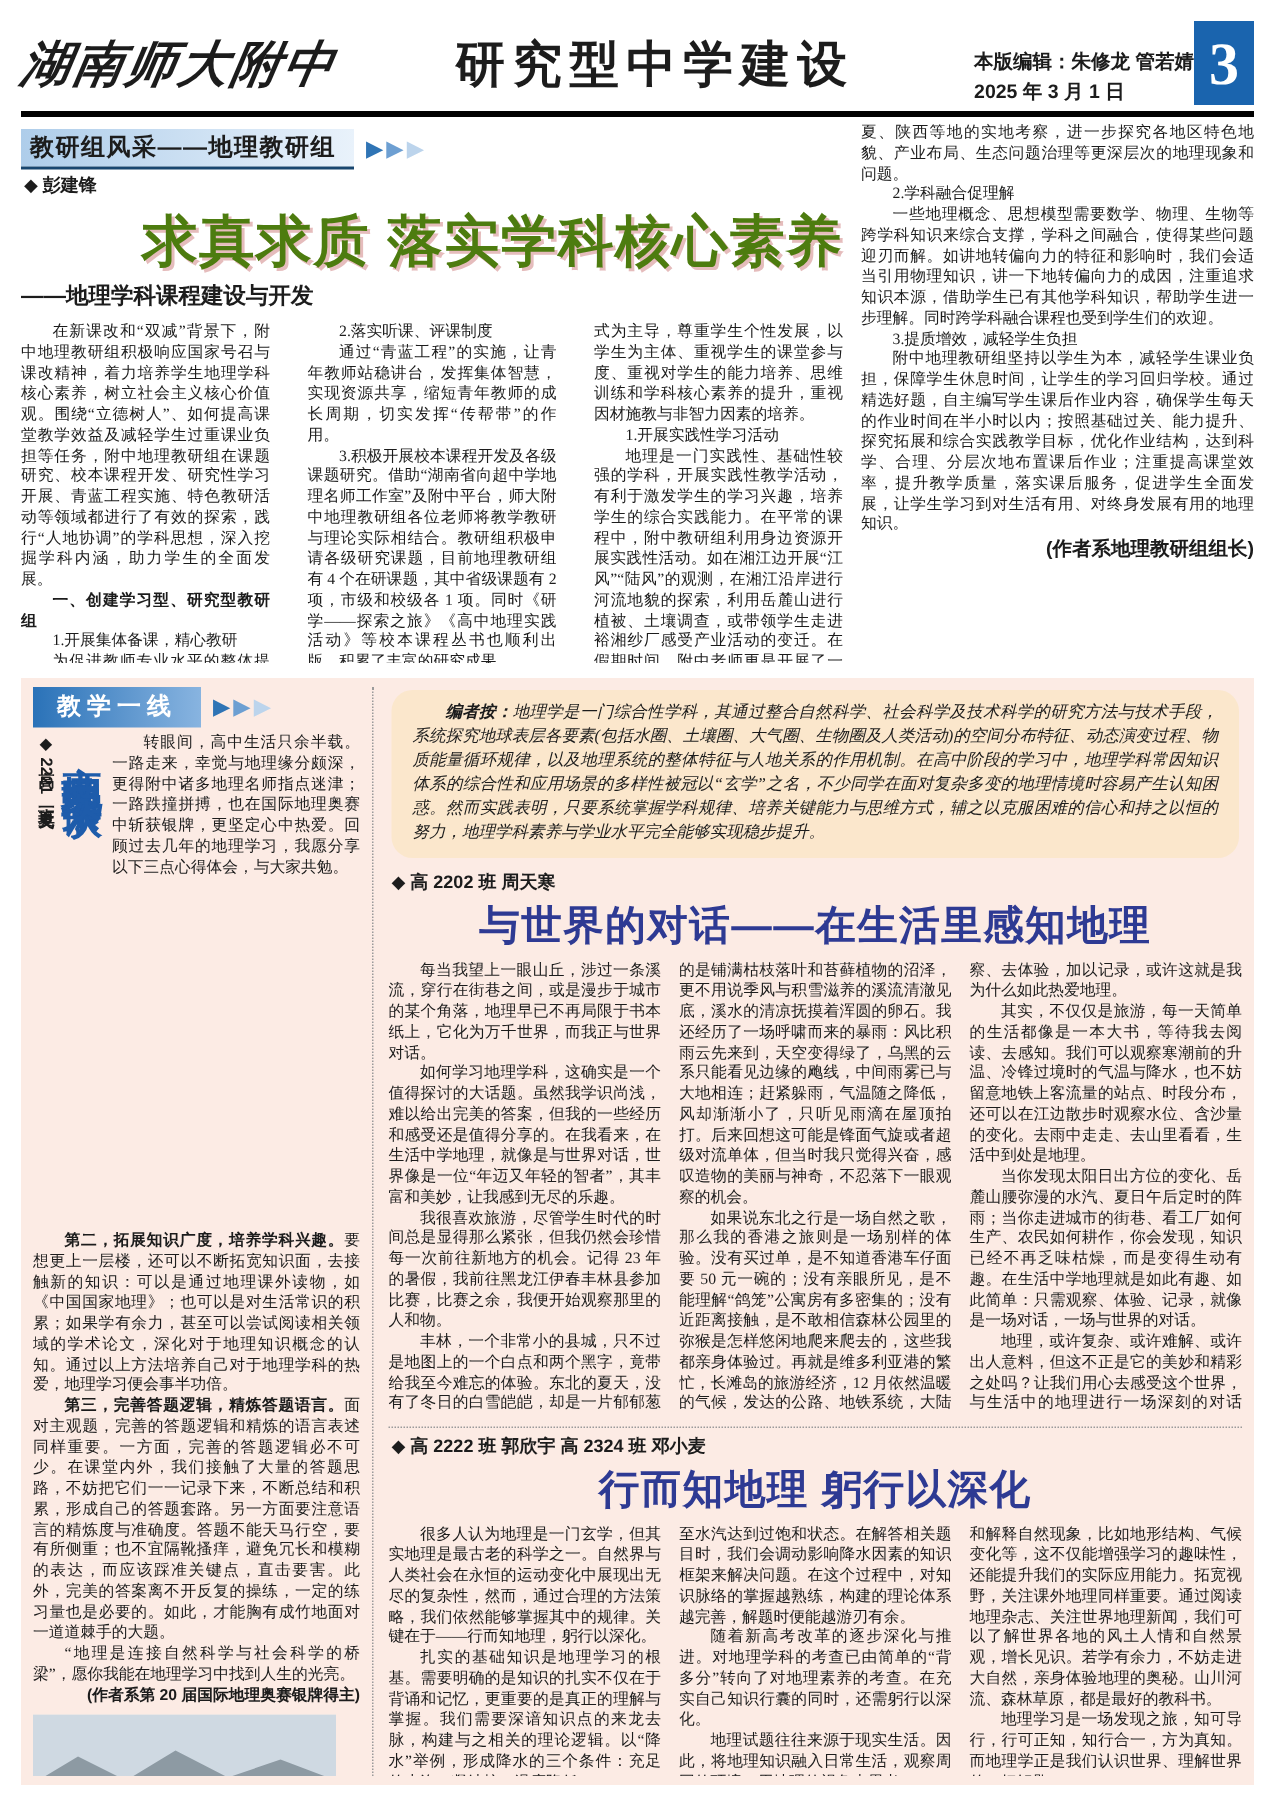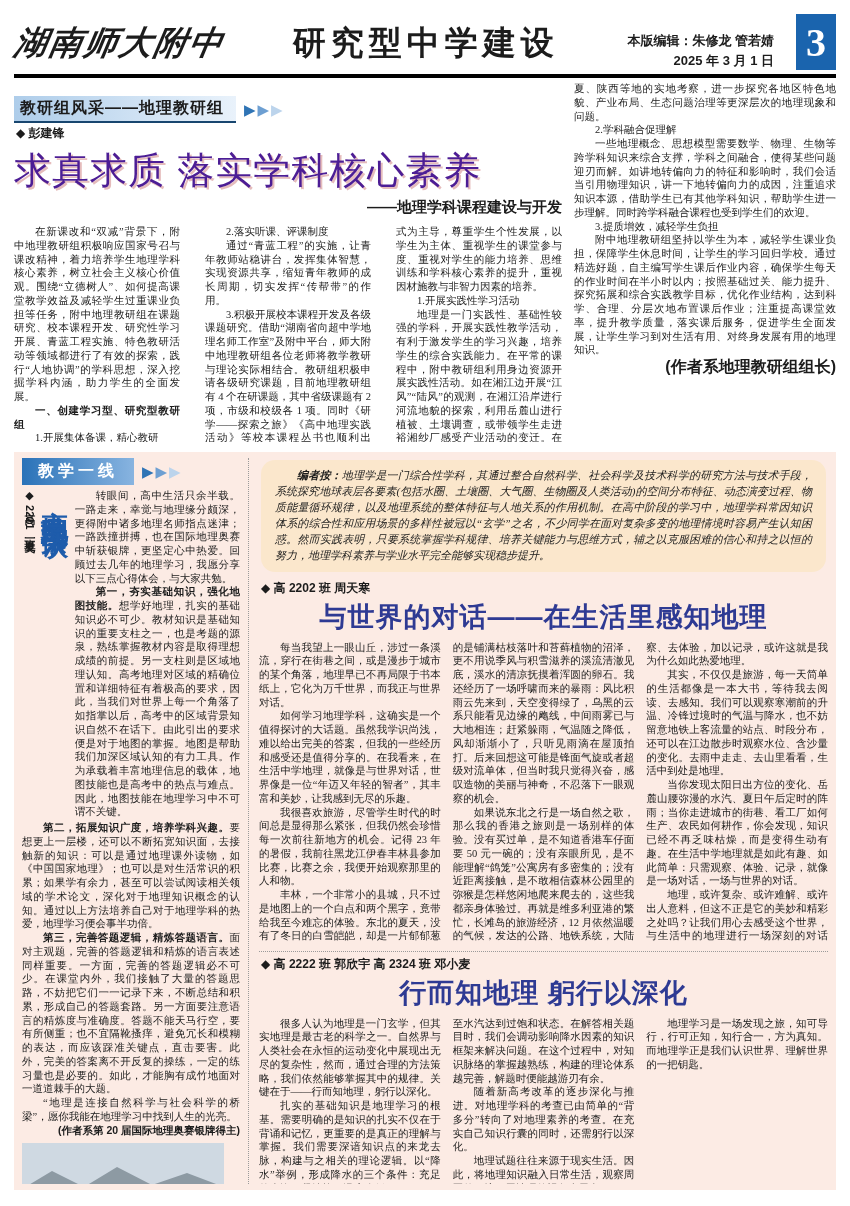--- a/index.html
+++ b/index.html
@@ -6,57 +6,57 @@
   body{width:850px;height:1206px;overflow:hidden;
        font-family:"Liberation Serif","DejaVu Serif",serif;color:#1c1c1c;}
   .page{padding:8px 14px 0 14px;box-sizing:border-box;width:850px;height:1206px;overflow:hidden;}
 
   
   .mast{display:flex;align-items:flex-end;height:62px;}
   .paper-name{font-family:"DejaVu Serif","Liberation Serif",serif;font-style:italic;font-weight:bold;
               font-size:33px;transform:skew(-10deg,0deg);letter-spacing:2px;white-space:nowrap;padding-bottom:4px;}
   .mast-mid{flex:1;text-align:center;font-family:"Liberation Sans","DejaVu Sans",sans-serif;
             font-weight:900;font-size:33px;letter-spacing:5px;padding-bottom:4px;white-space:nowrap;}
-  .mast-right{text-align:right;font-family:"Liberation Sans","DejaVu Sans",sans-serif;
-              font-size:13px;font-weight:bold;line-height:1.5;white-space:nowrap;padding-right:22px;}
+  .mast-right{text-align:left;font-family:"Liberation Sans","DejaVu Sans",sans-serif;
+              font-size:13px;font-weight:bold;line-height:1.5;white-space:nowrap;padding-right:0;}
   .page-num{width:40px;height:56px;background:#1a64ae;color:#fff;display:flex;align-items:center;
             justify-content:center;font-family:"Liberation Serif",serif;font-size:40px;font-weight:bold;}
   .mast-rule{border-bottom:4px solid #000;margin-top:4px;}
 
   
-  .banner-row{display:flex;align-items:center;margin:16px 0 2px 0;}
+  .banner-row{display:flex;align-items:center;margin:6px 0 2px 0;}
   .banner1{background:linear-gradient(90deg,#aecdea,#e9f2fb);border-bottom:2px solid #18466f;
            font-family:"Liberation Sans","DejaVu Sans",sans-serif;font-weight:bold;font-size:16px;
            padding:2px 12px 2px 6px;letter-spacing:1px;}
   .banner2{background:linear-gradient(90deg,#2a72b8,#88b4e0);color:#fff;
            font-family:"Liberation Sans","DejaVu Sans",sans-serif;font-weight:bold;font-size:16px;
            padding:3px 16px;letter-spacing:4px;}
   .arrows{margin-left:8px;font-size:15px;letter-spacing:2px;}
   .arrows .a1{color:#2f74b5;} .arrows .a2{color:#6d9fd2;} .arrows .a3{color:#bcd4ec;}
 
   
   .art1-row{display:flex;margin-top:2px;height:362px;overflow:hidden;}
   .art1-left{width:548px;flex:0 0 548px;}
   .art1-right{flex:1;padding-left:12px;padding-top:2px;overflow:hidden;}
   .byline{font-family:"Liberation Sans","DejaVu Sans",sans-serif;font-weight:bold;font-size:12px;margin:2px 0 0 2px;}
-  .headline{color:#4c1d95;text-align:left;font-family:"Liberation Sans","DejaVu Sans",sans-serif;
-            font-weight:400;font-size:37px;letter-spacing:1px;margin:4px 0 2px 0;
+  .headline{color:#4d7c0f;text-align:right;font-family:"Liberation Sans","DejaVu Sans",sans-serif;
+            font-weight:700;font-size:37px;letter-spacing:1px;margin:4px 0 2px 0;
             text-shadow:2px 2px 0 #e5bcbc;white-space:nowrap;}
-  .subhead{text-align:right;font-weight:bold;font-size:15px;margin-bottom:8px;
+  .subhead{text-align:left;font-weight:bold;font-size:15px;margin-bottom:8px;
            font-family:"Liberation Sans","DejaVu Sans",sans-serif;}
   .cols3{display:flex;gap:25px;height:248px;overflow:hidden;}
   .cols3 .col{flex:1;overflow:hidden;}
 
   
   .para{margin:0;font-size:10.5px;line-height:1.31;text-align:justify;text-indent:2em;}
   .para.cont{text-indent:0;}
   .para.h1{font-weight:bold;font-family:"Liberation Sans","DejaVu Sans",sans-serif;}
   .para.h2{font-weight:normal;}
   .para.attr{text-align:right;font-weight:bold;text-indent:0;
-             font-family:"Liberation Sans","DejaVu Sans",sans-serif;font-size:16px;}
+             font-family:"Liberation Sans","DejaVu Sans",sans-serif;font-size:13px;}
   .para b{font-weight:bold;}
 
   
   .lower{background:#fcebe4;margin-top:10px;height:738px;overflow:hidden;padding:6px 8px;box-sizing:border-box;}
   .lower-flex{display:flex;height:100%;}
   .sidebar{width:218px;flex:0 0 218px;border-right:1px dotted #9a9a9a;padding-right:8px;overflow:hidden;}
   .side-top{display:flex;margin-top:4px;}
   .vert-author{writing-mode:vertical-rl;text-orientation:mixed;font-size:11px;font-weight:bold;
                height:250px;margin-right:2px;font-family:"Liberation Sans","DejaVu Sans",sans-serif;}
   .vert-title{writing-mode:vertical-rl;text-orientation:upright;color:#1e5cab;font-weight:900;
@@ -141,21 +141,20 @@
       <div class="sidebar">
         <div class="banner-row" style="margin-top:0;text-align:right;">
           <span class="banner2">教学一线</span>
           <span class="arrows"><span class="a1">▶</span><span class="a2">▶</span><span class="a3">▶</span></span>
         </div>
         <div class="side-top">
           <div class="vert-author">◆ 高2221班 夏一戈</div>
           <div class="vert-title">高中地理学习杂谈</div>
           <div class="side-narrow">
               <p class="para body">转眼间，高中生活只余半载。一路走来，幸觉与地理缘分颇深，更得附中诸多地理名师指点迷津；一路跌撞拼搏，也在国际地理奥赛中斩获银牌，更坚定心中热爱。回顾过去几年的地理学习，我愿分享以下三点心得体会，与大家共勉。</p>
-              <p class="para body"><b>第一，夯实基础知识，强化地图技能。</b>想学好地理，扎实的基础知识必不可少。教材知识是基础知识的重要支柱之一，也是考题的源泉，熟练掌握教材内容是取得理想成绩的前提。另一支柱则是区域地理认知。高考地理对区域的精确位置和详细特征有着极高的要求，因此，当我们对世界上每一个角落了如指掌以后，高考中的区域背景知识自然不在话下。由此引出的要求便是对于地图的掌握。地图是帮助我们加深区域认知的有力工具。作为承载着丰富地理信息的载体，地图技能也是高考中的热点与难点。因此，地图技能在地理学习中不可谓不关键。</p>
             </div>
         </div>
         <div class="side-wide">
             <p class="para body"><b>第二，拓展知识广度，培养学科兴趣。</b>要想更上一层楼，还可以不断拓宽知识面，去接触新的知识：可以是通过地理课外读物，如《中国国家地理》；也可以是对生活常识的积累；如果学有余力，甚至可以尝试阅读相关领域的学术论文，深化对于地理知识概念的认知。通过以上方法培养自己对于地理学科的热爱，地理学习便会事半功倍。</p>
             <p class="para body"><b>第三，完善答题逻辑，精炼答题语言。</b>面对主观题，完善的答题逻辑和精炼的语言表述同样重要。一方面，完善的答题逻辑必不可少。在课堂内外，我们接触了大量的答题思路，不妨把它们一一记录下来，不断总结和积累，形成自己的答题套路。另一方面要注意语言的精炼度与准确度。答题不能天马行空，要有所侧重；也不宜隔靴搔痒，避免冗长和模糊的表达，而应该踩准关键点，直击要害。此外，完美的答案离不开反复的操练，一定的练习量也是必要的。如此，才能胸有成竹地面对一道道棘手的大题。</p>
             <p class="para body">“地理是连接自然科学与社会科学的桥梁”，愿你我能在地理学习中找到人生的光亮。</p>
             <p class="para attr">(作者系第 20 届国际地理奥赛银牌得主)</p>
           </div>
         
         <svg class="photo" width="202" height="118" viewBox="0 0 202 118">
@@ -230,20 +229,21 @@
             <div class="col">
                 <p class="para body">很多人认为地理是一门玄学，但其实地理是最古老的科学之一。自然界与人类社会在永恒的运动变化中展现出无尽的复杂性，然而，通过合理的方法策略，我们依然能够掌握其中的规律。关键在于——行而知地理，躬行以深化。</p>
                 <p class="para body">扎实的基础知识是地理学习的根基。需要明确的是知识的扎实不仅在于背诵和记忆，更重要的是真正的理解与掌握。我们需要深谙知识点的来龙去脉，构建与之相关的理论逻辑。以“降水”举例，形成降水的三个条件：充足的水汽、凝结核、温度降低</p>
               </div>
             <div class="col">
                 <p class="para cont">至水汽达到过饱和状态。在解答相关题目时，我们会调动影响降水因素的知识框架来解决问题。在这个过程中，对知识脉络的掌握越熟练，构建的理论体系越完善，解题时便能越游刃有余。</p>
                 <p class="para body">随着新高考改革的逐步深化与推进。对地理学科的考查已由简单的“背多分”转向了对地理素养的考查。在充实自己知识行囊的同时，还需躬行以深化。</p>
                 <p class="para body">地理试题往往来源于现实生活。因此，将地理知识融入日常生活，观察周围的环境，用地理的视角去思考</p>
               </div>
             <div class="col">
+                <p class="para cont">和解释自然现象，比如地形结构、气候变化等，这不仅能增强学习的趣味性，还能提升我们的实际应用能力。拓宽视野，关注课外地理同样重要。通过阅读地理杂志、关注世界地理新闻，我们可以了解世界各地的风土人情和自然景观，增长见识。若学有余力，不妨走进大自然，亲身体验地理的奥秘。山川河流、森林草原，都是最好的教科书。</p>
                 <p class="para body">地理学习是一场发现之旅，知可导行，行可正知，知行合一，方为真知。而地理学正是我们认识世界、理解世界的一把钥匙。</p>
               </div>
           </div>
         </div>
       </div>
 
     </div>
   </div>
 </div>
 

